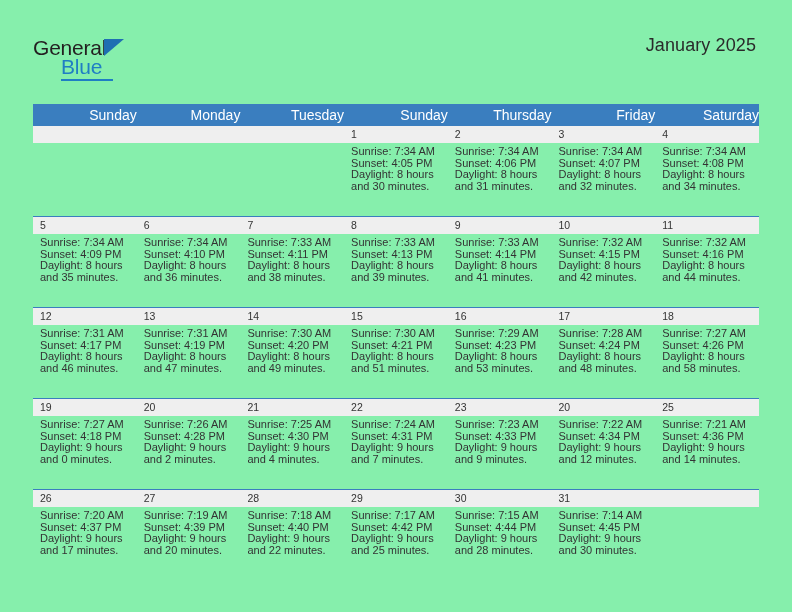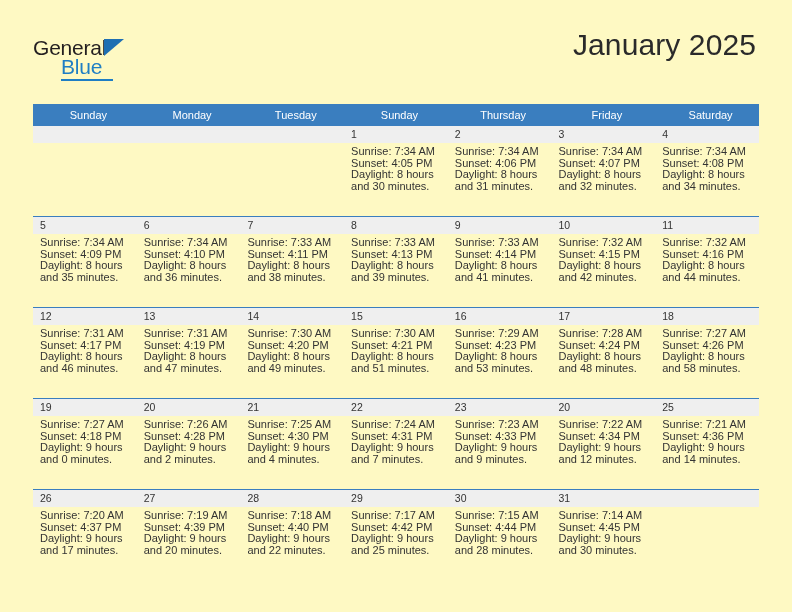--- a/index.html
+++ b/index.html
@@ -9,21 +9,21 @@
     height: 612px;
     background: #ffffff;
     font-family: "Liberation Sans", sans-serif;
     -webkit-font-smoothing: antialiased;
   }
 
   .page {
     position: relative;
     width: 792px;
     height: 612px;
-    background: #fef9c3;
+    background: #86efac;
   }
 
   
   .header {
     position: absolute;
     left: 0; top: 0;
     width: 792px;
     height: 104px;
   }
 
@@ -69,21 +69,21 @@
     background: #1f7ec4;
   }
 
   .title-block {
     position: absolute;
     right: 36px;
     top: 28px;
     text-align: right;
   }
   .cal-title {
-    font-size: 30px;
+    font-size: 18px;
     font-weight: normal;
     color: #2a2a2a;
     line-height: 34px;
     letter-spacing: 0.1px;
   }
   .cal-subtitle {
     margin-top: 9px;
     font-size: 14px;
     color: #2a2a2a;
     line-height: 17px;
@@ -95,23 +95,23 @@
     left: 33px;
     top: 104px;
     width: 726px;
     border-collapse: collapse;
     table-layout: fixed;
   }
 
   .calendar th {
     background: #3a7ebf;
     color: #ffffff;
-    font-size: 11px;
+    font-size: 14px;
     font-weight: normal;
-    text-align: center;
+    text-align: right;
     padding: 5px 0 5px 7px;
     height: 20px;
     line-height: 12px;
   }
 
   .calendar td {
     vertical-align: top;
     padding: 0;
     border-top: 1px solid #3a7ebf;
     width: 103.71px;

